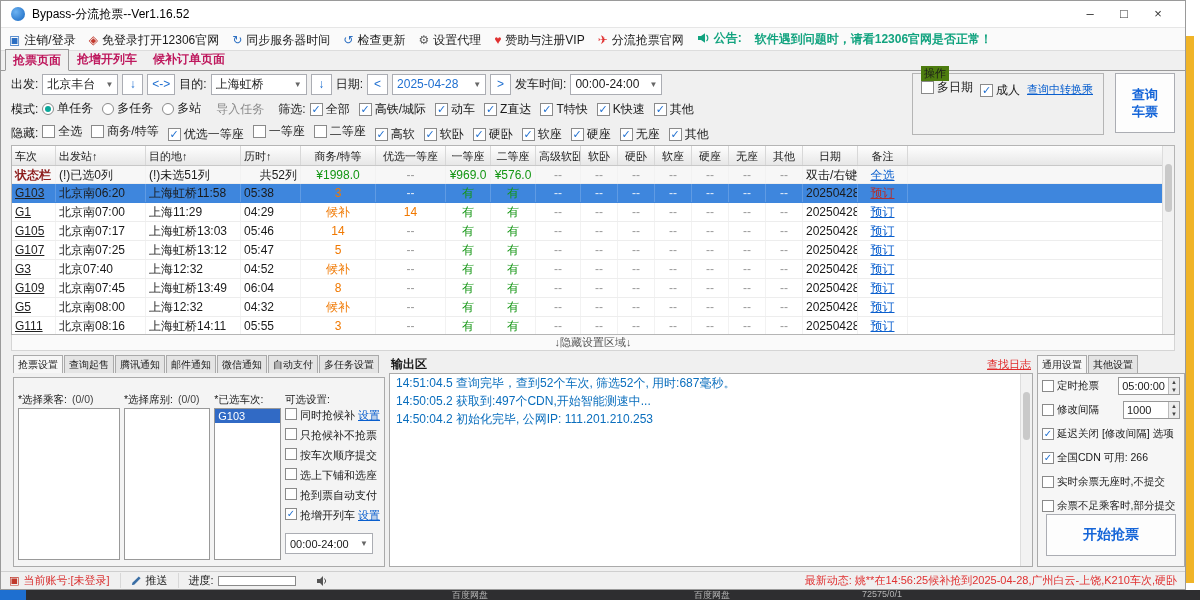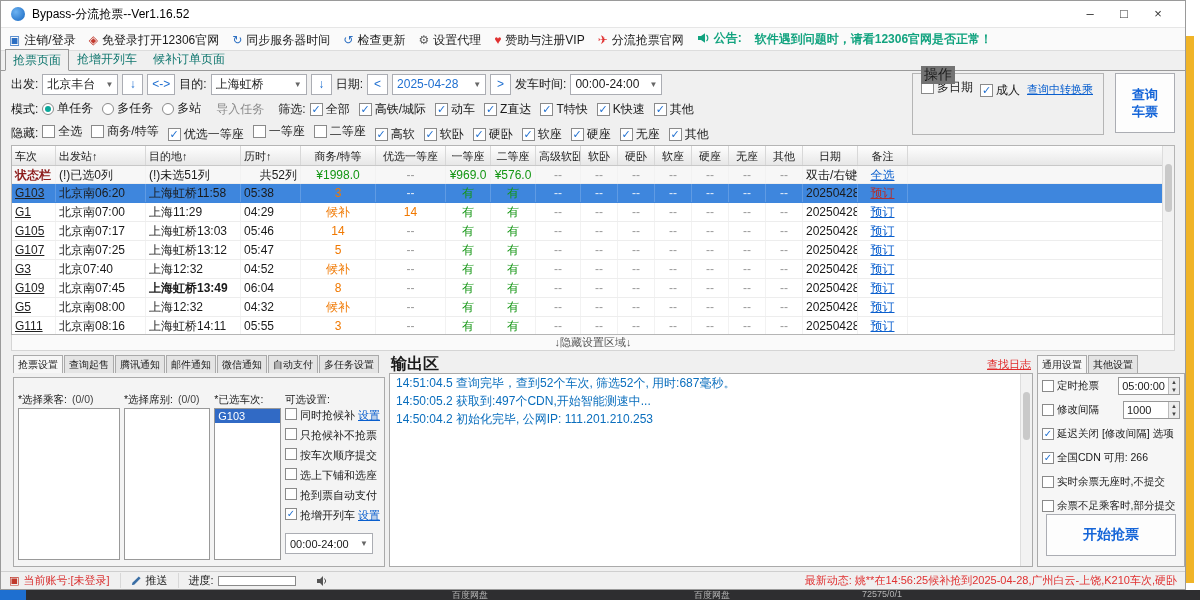--- a/index.html
+++ b/index.html
@@ -17,21 +17,21 @@
   .wbtn{width:34px;text-align:center;font-size:13px;color:#333;cursor:default;line-height:24px;}
   
   #toolbar{height:24px;flex:0 0 24px;background:#fafafa;border-top:1px solid #e6e6e6;
     border-bottom:1px solid #ddd;display:flex;align-items:center;padding:0 8px;white-space:nowrap;}
   .titem{display:inline-flex;align-items:center;margin-right:13px;cursor:pointer;}
   .ticon{margin-right:4px;font-size:12px;display:inline-flex;align-items:center;}
   .tlabel{font-size:12px;}
   .annc{color:#12a37f;font-weight:bold;font-size:12px;}
   
   #tabbar{height:20px;flex:0 0 20px;display:flex;align-items:flex-end;padding:0 4px;border-bottom:1px solid #9a9a9a;}
-  .tab{padding:2px 7px 1px;font-size:12px;border:1px solid transparent;cursor:pointer;color:#0f766e;}
+  .tab{padding:2px 7px 1px;font-size:12px;border:1px solid transparent;cursor:pointer;color:#be185d;font-weight:bold;}
   .tab.active{background:#f0f0f0;border:1px solid #9a9a9a;border-bottom:1px solid #f0f0f0;margin-bottom:-1px;}
   
   #query{flex:0 0 74px;position:relative;padding-left:10px;}
   .qrow{display:flex;align-items:center;height:26px;}
   .qrow2{height:24px;}
   .qlab{margin-right:4px;}
   .combo{display:inline-flex;align-items:center;justify-content:space-between;background:#fff;
     border:1px solid #abadb3;height:21px;padding:0 4px;margin-right:4px;}
   .combo .arr{color:#666;font-size:8px;margin-left:5px;}
   .sbtn{height:21px;min-width:21px;border:1px solid #abadb3;background:#fff;color:#1f6fd0;
@@ -40,21 +40,21 @@
   .dateval{color:#1f6fd0;}
   .import{color:#8a8a8a;margin:0 14px 0 6px;cursor:pointer;}
   .rd{display:inline-flex;align-items:center;margin-right:9px;cursor:pointer;}
   .cir{width:12px;height:12px;border:1px solid #8a8a8a;border-radius:50%;background:#fff;
     display:inline-block;margin-right:3px;position:relative;}
   .cir.on::after{content:'';position:absolute;inset:2px;border-radius:50%;background:#0ba89a;}
   .cb{display:inline-flex;align-items:center;margin-right:9px;cursor:pointer;}
   .bx{display:inline-block;width:13px;height:13px;border:1px solid #8a8a8a;background:#fff;
     font-size:11px;line-height:11px;text-align:center;color:#1f6fd0;margin-right:3px;font-weight:bold;}
   #op-group{position:absolute;top:2px;right:81px;width:192px;height:62px;border:1px solid #b5b5b5;}
-  #op-group .legend{position:absolute;top:-8px;left:8px;background:#737373;padding:0 3px;font-size:14px;font-family:Liberation Serif, serif;}
+  #op-group .legend{position:absolute;top:-8px;left:8px;background:#4d7c0f;padding:0 3px;font-size:11px;font-family:Liberation Serif, serif;}
   .oprow{display:flex;align-items:center;height:26px;padding:4px 0 0 8px;}
   .oprow .cb{margin-right:7px;}
   .qlink{color:#0a5fce;text-decoration:underline;font-size:11px;cursor:pointer;white-space:nowrap;}
   #query-btn{position:absolute;top:2px;right:10px;width:60px;height:60px;background:#fdfdfd;
     border:1px solid #abadb3;color:#1565d8;font-weight:bold;font-size:13px;line-height:17px;cursor:pointer;
     font-family:inherit;}
   
   #table-area{flex:0 0 190px;margin:0 10px;background:#fff;border:1px solid #b5b5b5;position:relative;overflow:hidden;}
   .trow{display:flex;height:19px;line-height:19px;border-bottom:1px solid #ededed;white-space:nowrap;}
   .trow .c{flex:0 0 auto;overflow:hidden;padding:0 3px;border-right:1px solid #f2f2f2;font-size:12px;}
@@ -92,21 +92,21 @@
   .litem{font-size:11px;padding:1px 3px;cursor:pointer;}
   .litem.sel{background:#316ac5;color:#fff;}
   #opt-col{flex:1;margin-right:0;}
   .orow{display:flex;align-items:flex-start;height:20px;font-size:11px;white-space:nowrap;}
   .orow .bx{width:12px;height:12px;font-size:10px;line-height:10px;}
   .olb{margin-right:3px;}
   .olink{color:#0a5fce;text-decoration:underline;cursor:pointer;}
   .tsel{width:88px;margin-top:5px;font-size:11px;}
   #output-panel{position:absolute;left:388px;top:4px;bottom:2px;width:644px;}
   .ohead{height:18px;display:flex;align-items:center;justify-content:space-between;padding:0 2px;}
-  .otitle{font-weight:bold;font-size:16px;}
+  .otitle{font-weight:bold;font-size:12px;}
   .redlink{color:#e02b2b;text-decoration:underline;font-size:11px;cursor:pointer;}
   #output-panel .pbody{background:#fff;top:18px;}
   .log{color:#0a6ebd;font-size:12px;line-height:18px;padding-left:6px;white-space:nowrap;overflow:hidden;}
   #right-panel{position:absolute;left:1036px;top:4px;bottom:2px;width:148px;}
   #right-panel .pbody{background:#f6f6f6;top:18px;}
   .srow{display:flex;align-items:center;height:24px;padding:0 4px;font-size:11px;white-space:nowrap;overflow:hidden;}
   .srow .bx{width:12px;height:12px;font-size:10px;line-height:10px;flex:0 0 12px;}
   .slb{font-size:10.5px;}
   .spin{margin-left:auto;display:inline-flex;border:1px solid #999;background:#fff;height:18px;}
   .sv{padding:0 3px;line-height:16px;min-width:44px;font-size:11px;}
@@ -439,21 +439,21 @@
           <span class="c dim" style="width: 37px; text-align: center;">--</span>
           <span class="c dim" style="width: 37px; text-align: center;">--</span>
           <span class="c dim" style="width: 37px; text-align: center;">--</span>
           <span class="c dim" style="width: 37px; text-align: center;">--</span>
           <span class="c" style="width: 55px; text-align: center;">20250428</span>
           <span class="c lnk" style="width: 50px; text-align: center;">预订</span>
         </div>
         <div class="trow">
           <span class="c trainno" style="width: 44px; text-align: left;">G109</span>
           <span class="c" style="width: 90px; text-align: left;">北京南07:45</span>
-          <span class="c" style="width: 95px; text-align: left; font-weight: bold;">上海虹桥13:49</span>
+          <span class="c" style="width: 95px; text-align: left;">上海虹桥13:49</span>
           <span class="c" style="width: 60px; text-align: left;">06:04</span>
           <span class="c o" style="width: 75px; text-align: center;">8</span>
           <span class="c dim" style="width: 70px; text-align: center;">--</span>
           <span class="c g" style="width: 45px; text-align: center;">有</span>
           <span class="c g" style="width: 45px; text-align: center;">有</span>
           <span class="c dim" style="width: 45px; text-align: center;">--</span>
           <span class="c dim" style="width: 37px; text-align: center;">--</span>
           <span class="c dim" style="width: 37px; text-align: center;">--</span>
           <span class="c dim" style="width: 37px; text-align: center;">--</span>
           <span class="c dim" style="width: 37px; text-align: center;">--</span>

